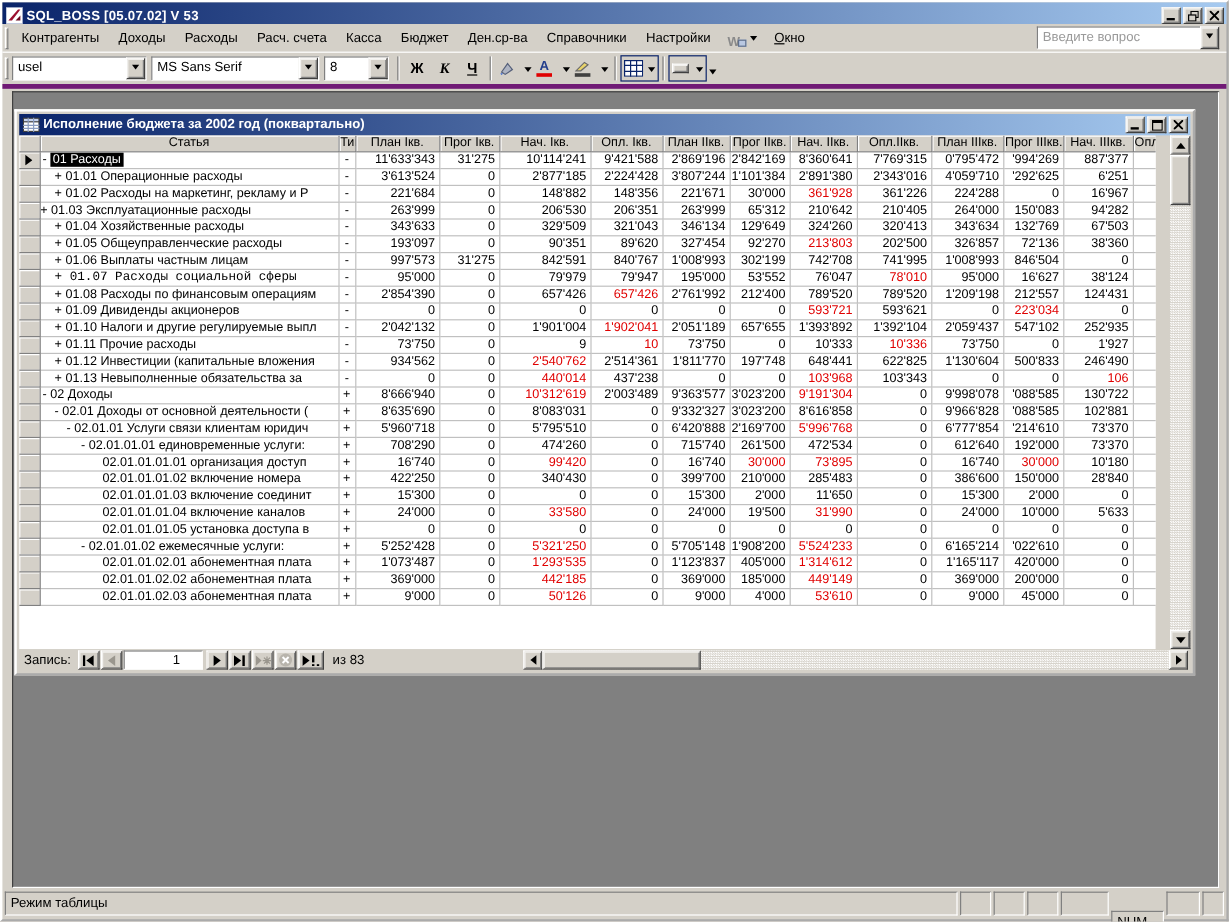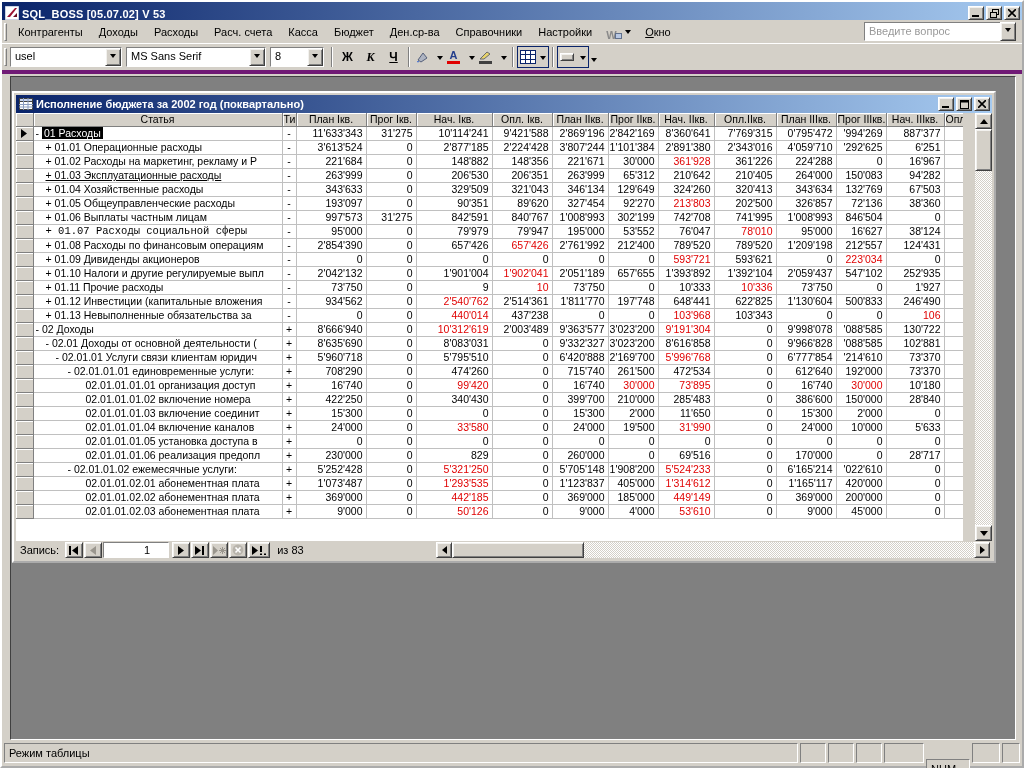--- a/index.html
+++ b/index.html
@@ -337,21 +337,21 @@
                   <td class="val">30'000</td>
                   <td class="val red">361'928</td>
                   <td class="val">361'226</td>
                   <td class="val">224'288</td>
                   <td class="val">0</td>
                   <td class="val">16'967</td>
                   <td class="val"></td>
                 </tr>
                 <tr>
                   <td class="selcell"></td>
-                  <td class="art" style="padding-left: 12px; text-decoration: underline;">+ 01.03 Эксплуатационные расходы</td>
+                  <td class="art" style="padding-left: 0;">+ 01.03 Эксплуатационные расходы</td>
                   <td class="typ">-</td>
                   <td class="val">263'999</td>
                   <td class="val">0</td>
                   <td class="val">206'530</td>
                   <td class="val">206'351</td>
                   <td class="val">263'999</td>
                   <td class="val">65'312</td>
                   <td class="val">210'642</td>
                   <td class="val">210'405</td>
                   <td class="val">264'000</td>
@@ -673,37 +673,20 @@
                   <td class="val">0</td>
                   <td class="val">0</td>
                   <td class="val">0</td>
                   <td class="val">0</td>
                   <td class="val">0</td>
                   <td class="val">0</td>
                   <td class="val">0</td>
                   <td class="val">0</td>
                   <td class="val">0</td>
                   <td class="val">0</td>
-                  <td class="val"></td>
-                </tr>
-                <tr>
-                  <td class="selcell"></td>
-                  <td class="art" style="padding-left: 52px;">02.01.01.01.06 реализация предопл</td>
-                  <td class="typ">+</td>
-                  <td class="val">230'000</td>
-                  <td class="val">0</td>
-                  <td class="val">829</td>
-                  <td class="val">0</td>
-                  <td class="val">260'000</td>
-                  <td class="val">0</td>
-                  <td class="val">69'516</td>
-                  <td class="val">0</td>
-                  <td class="val">170'000</td>
-                  <td class="val">0</td>
-                  <td class="val">28'717</td>
                   <td class="val"></td>
                 </tr>
                 <tr>
                   <td class="selcell"></td>
                   <td class="art" style="padding-left: 34px;">- 02.01.01.02 ежемесячные услуги:</td>
                   <td class="typ">+</td>
                   <td class="val">5'252'428</td>
                   <td class="val">0</td>
                   <td class="val red">5'321'250</td>
                   <td class="val">0</td>

